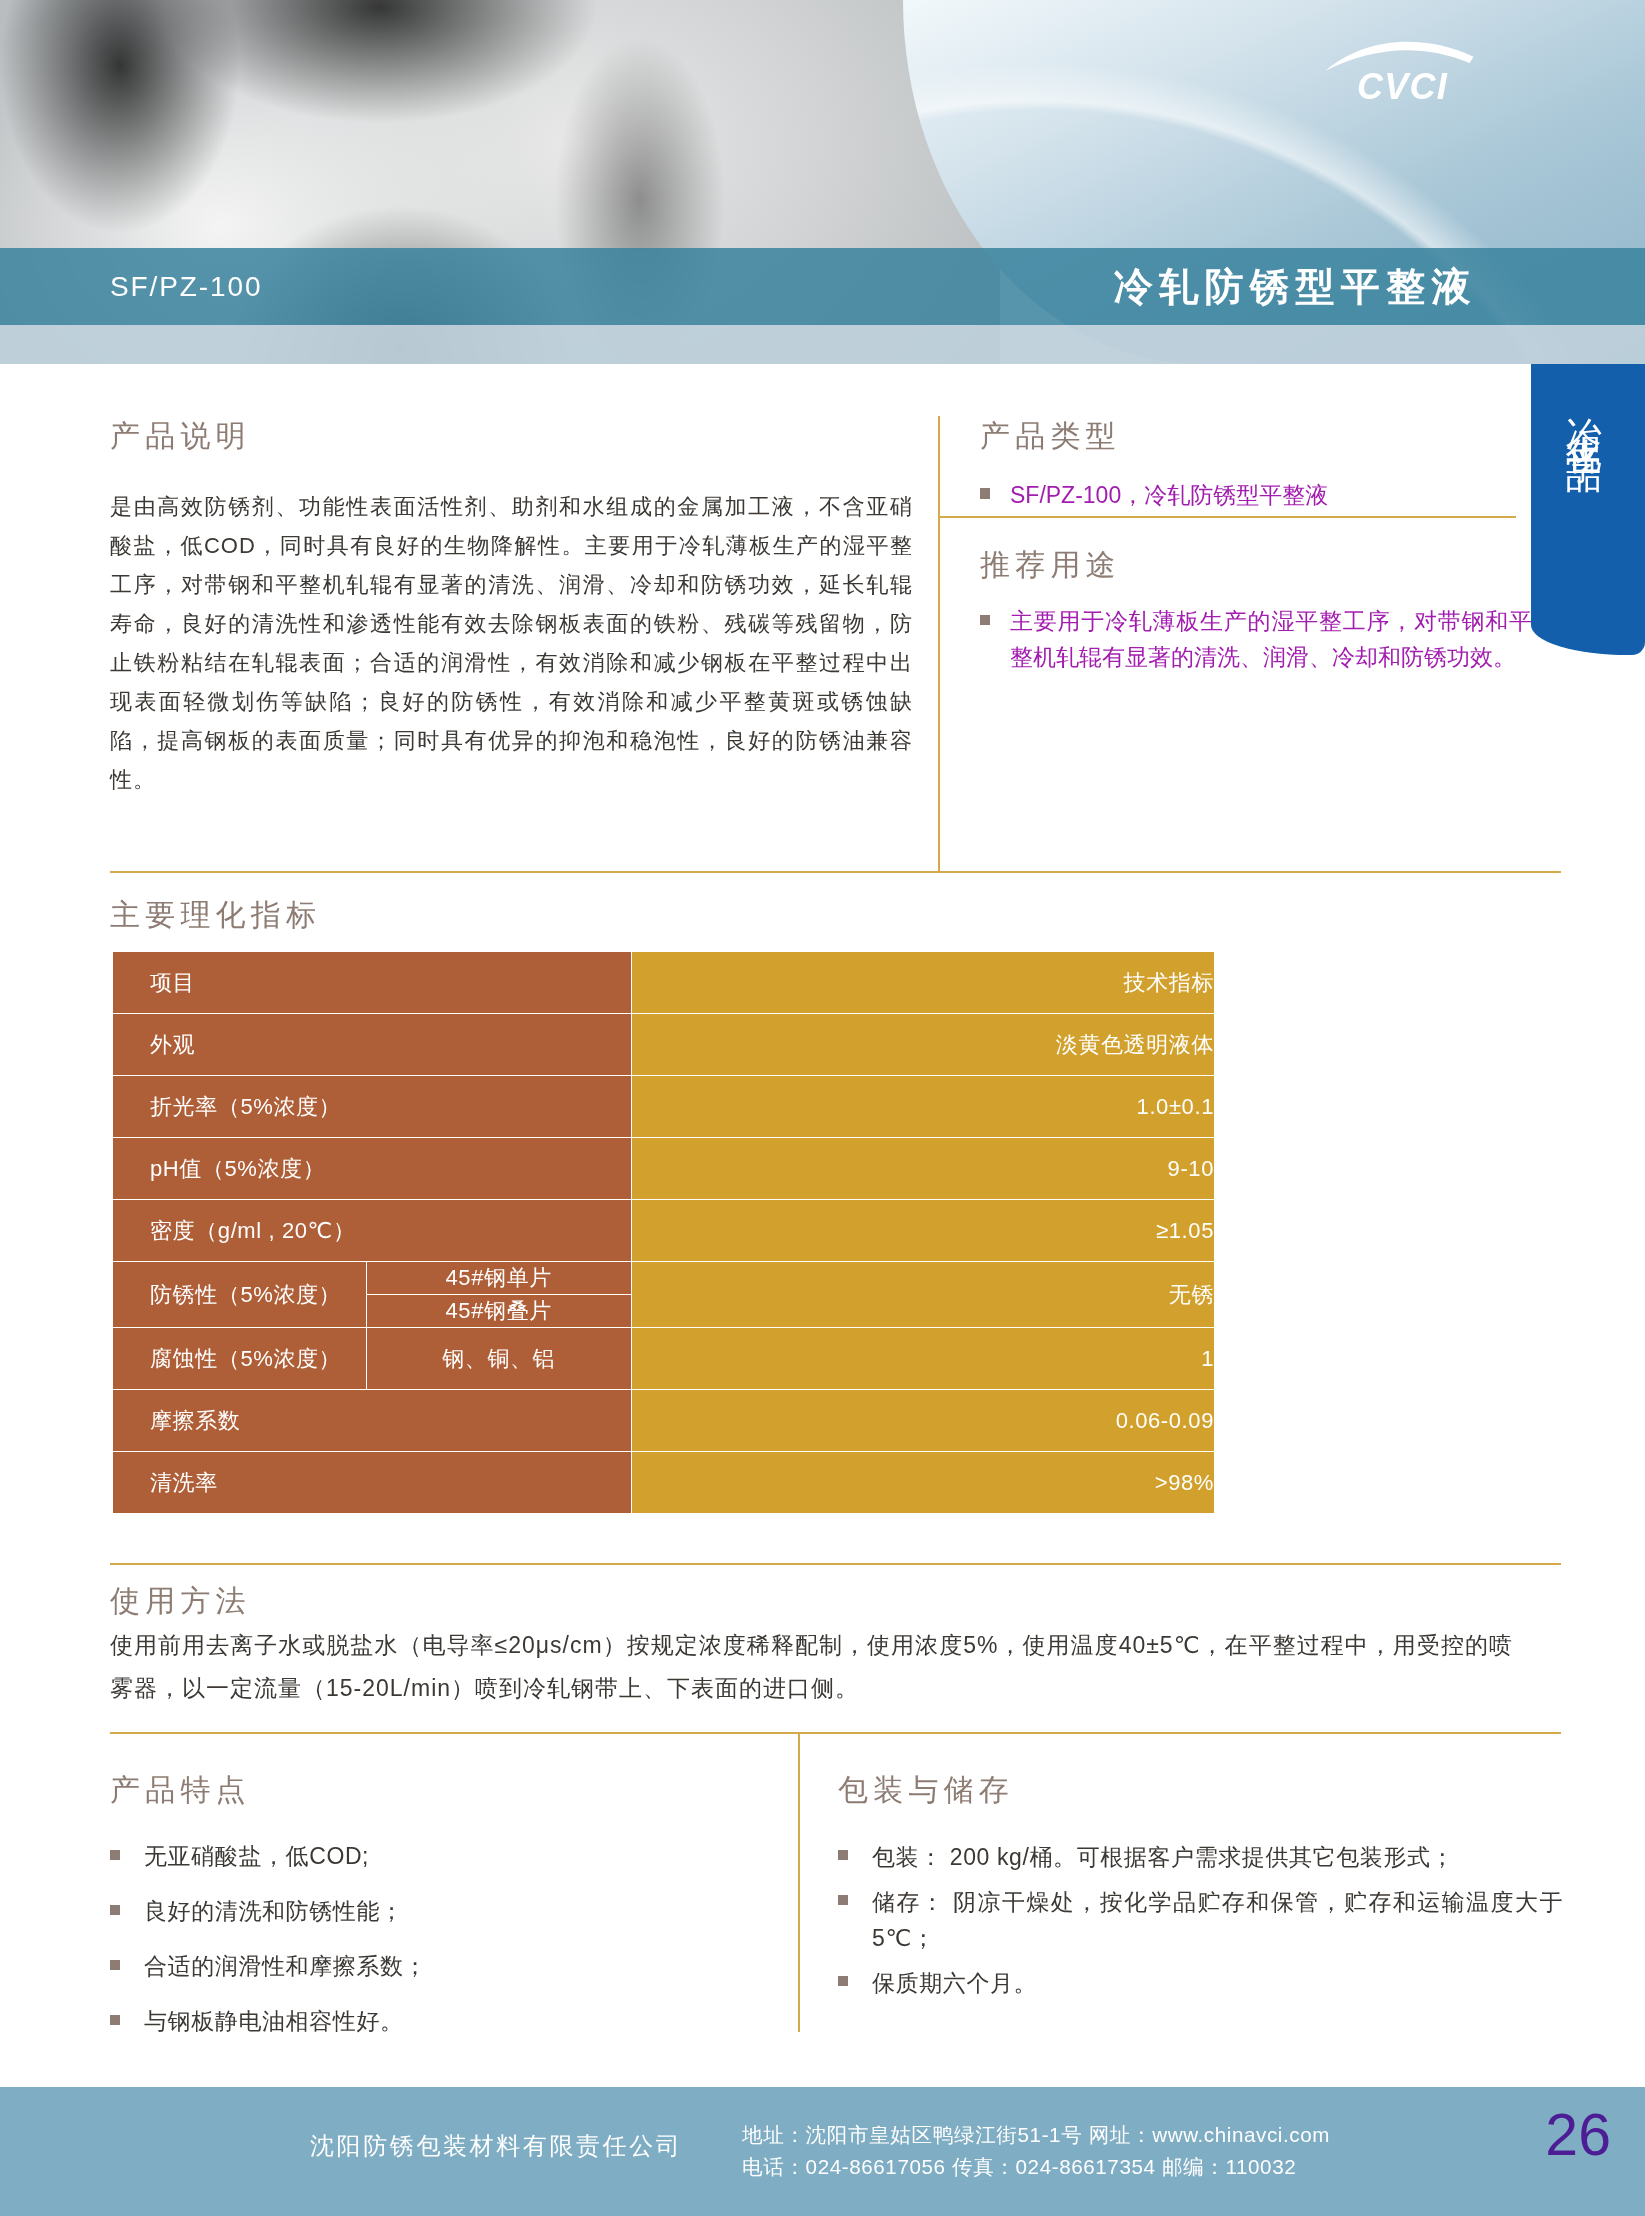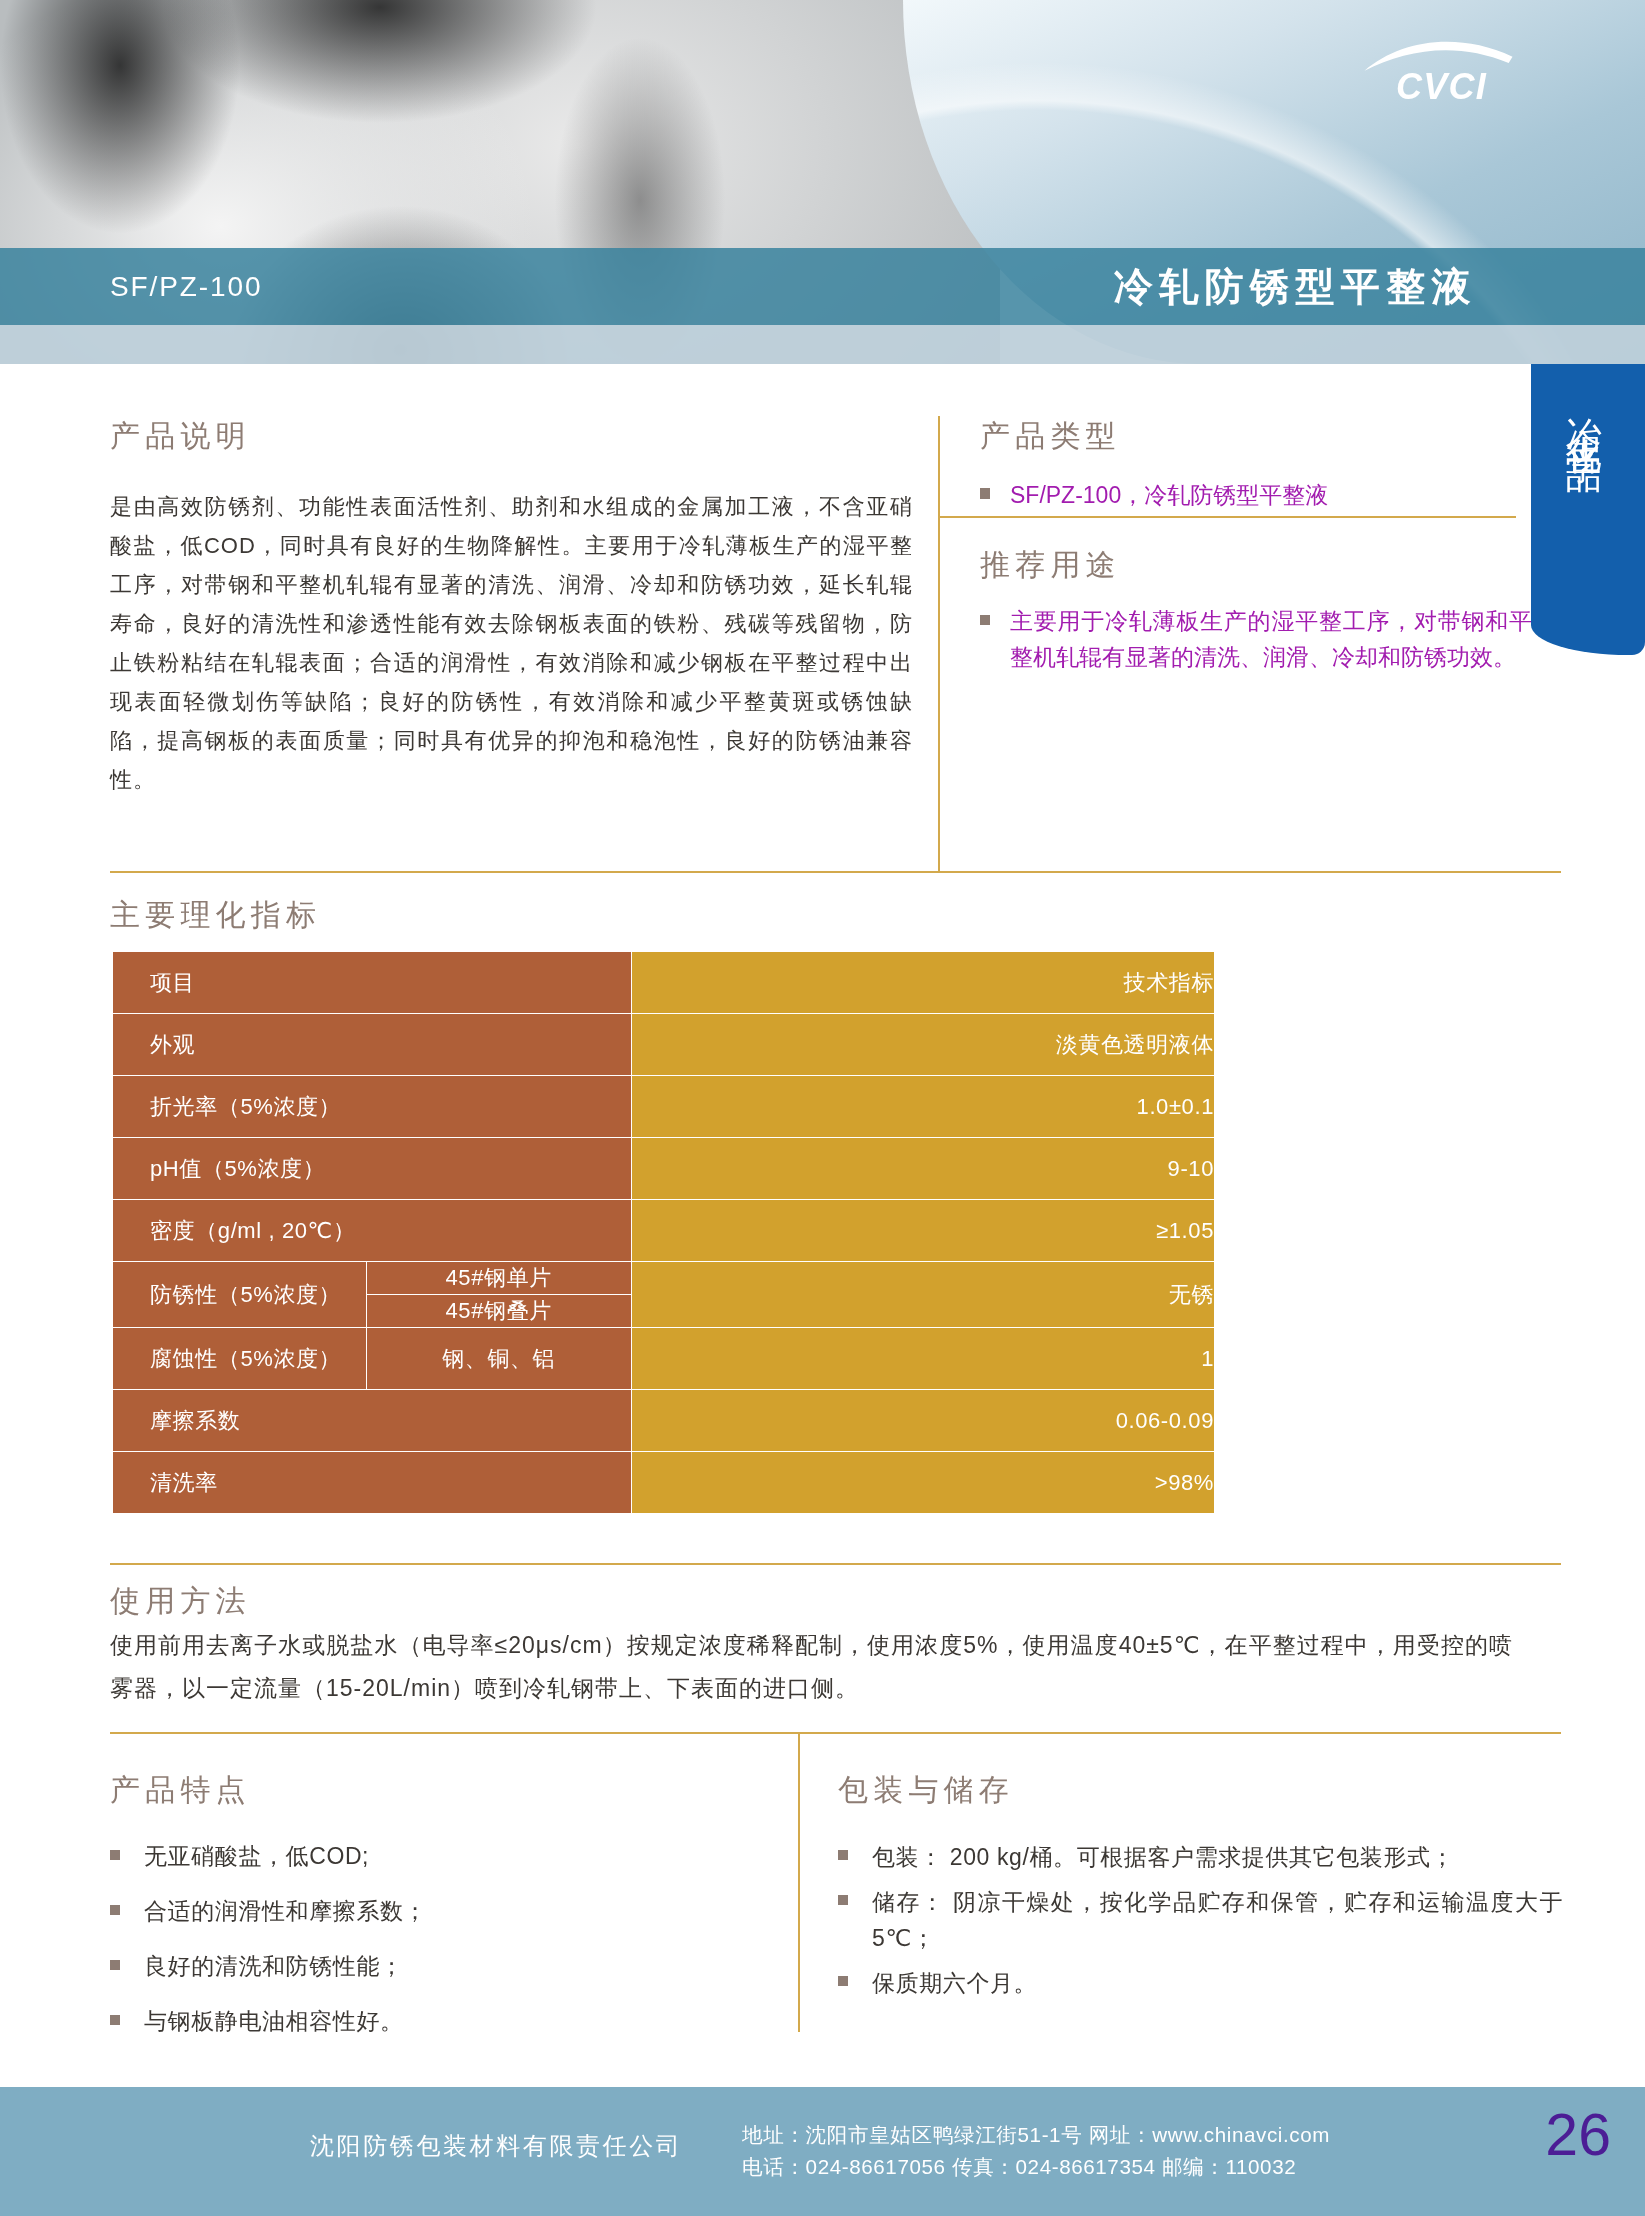--- a/index.html
+++ b/index.html
@@ -23,21 +23,21 @@
       radial-gradient(circle 967px at 18% 195%, rgba(255,255,255,0) 62%, rgba(255,255,255,.55) 63%, rgba(255,255,255,0) 67%),
       linear-gradient(155deg,#f2f8fb 0%,#d4e3ec 28%,#a9c7d7 62%,#8db4c8 100%);}
   .band-teal{position:absolute;left:0;top:248px;width:1645px;height:77px;
     background:rgba(58,131,158,0.85);}
   .band-light{position:absolute;left:0;top:325px;width:1645px;height:39px;
     background:rgba(189,207,218,0.94);}
   .hero-code{position:absolute;left:110px;top:248px;height:77px;line-height:77px;
     color:#ffffff;font-size:28px;letter-spacing:1.9px;}
   .hero-title{position:absolute;right:168px;top:248px;height:77px;line-height:77px;
     color:#ffffff;font-size:39px;font-weight:700;letter-spacing:6.4px;}
-  .logo{position:absolute;left:1361px;top:35px;width:161px;text-align:center;}
+  .logo{position:absolute;left:1322px;top:35px;width:161px;text-align:center;}
   .logo svg{display:block;}
   .logo-text{color:#ffffff;font-size:36px;font-weight:700;font-style:italic;
     letter-spacing:1.3px;margin-top:-6.4px;}
 
   
   .side-tab{position:absolute;left:1531px;top:364px;width:114px;height:291px;
     background:#135fac;border-radius:0 0 13px 97px / 0 0 13px 30px;}
   .side-tab-label{writing-mode:vertical-rl;text-orientation:upright;
     color:#ffffff;font-size:36px;letter-spacing:10.3px;margin:24.5px auto 0 auto;
     display:block;width:39px;}
@@ -193,22 +193,22 @@
 
   <div class="gold-hline" style="left:110px;top:1563px;width:1451px;"></div>
   <div class="sec-heading" style="left:110px;top:1581px;">使用方法</div>
   <div class="usage-body body-text">使用前用去离子水或脱盐水（电导率≤20μs/cm）按规定浓度稀释配制，使用浓度5%，使用温度40±5℃，在平整过程中，用受控的喷雾器，以一定流量（15-20L/min）喷到冷轧钢带上、下表面的进口侧。</div>
   <div class="gold-hline" style="left:110px;top:1732px;width:1451px;"></div>
   <div class="gold-vline" style="left:798px;top:1732px;height:300px;"></div>
 
   <div class="sec-heading" style="left:110px;top:1770px;">产品特点</div>
   <ul class="list features-list">
     <li class="bullet-item"><span class="bullet-sq"></span><span>无亚硝酸盐，低COD;</span></li>
+    <li class="bullet-item"><span class="bullet-sq"></span><span>良好的清洗和防锈性能；</span></li>
     <li class="bullet-item"><span class="bullet-sq"></span><span>合适的润滑性和摩擦系数；</span></li>
-    <li class="bullet-item"><span class="bullet-sq"></span><span>良好的清洗和防锈性能；</span></li>
     <li class="bullet-item"><span class="bullet-sq"></span><span>与钢板静电油相容性好。</span></li>
   </ul>
 
   <div class="sec-heading" style="left:838px;top:1770px;">包装与储存</div>
   <ul class="list packaging-list">
     <li class="bullet-item"><span class="bullet-sq"></span><span>包装： 200 kg/桶。可根据客户需求提供其它包装形式；</span></li>
     <li class="bullet-item"><span class="bullet-sq"></span><span>储存： 阴凉干燥处，按化学品贮存和保管，贮存和运输温度大于5℃；</span></li>
     <li class="bullet-item"><span class="bullet-sq"></span><span>保质期六个月。</span></li>
   </ul>
 

